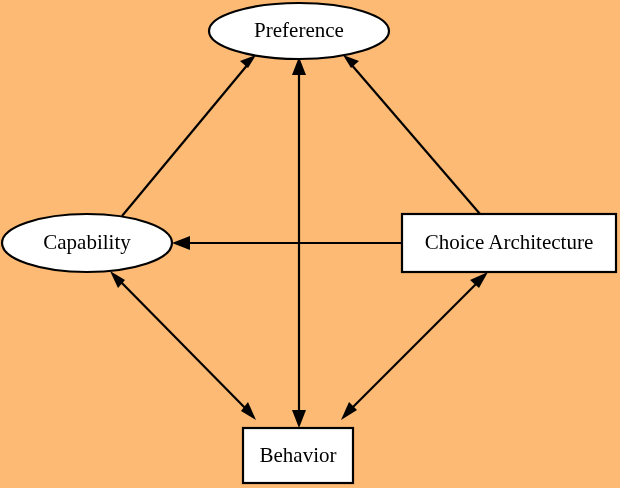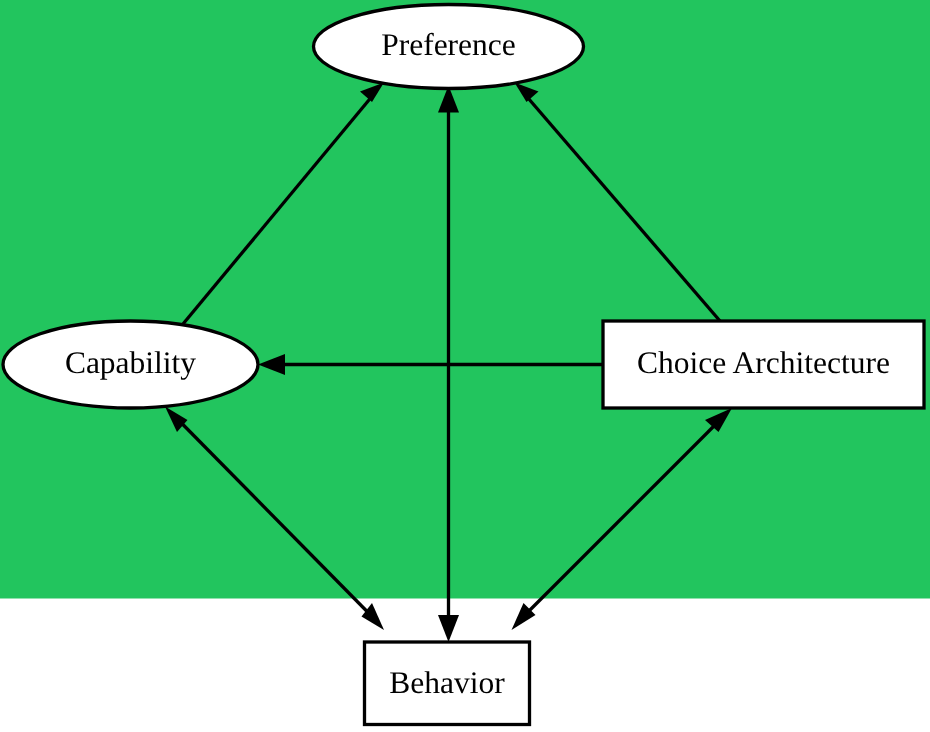--- a/index.html
+++ b/index.html
@@ -10,22 +10,22 @@
   }
   body {
     width: 620px;
     height: 488px;
     font-family: "Liberation Serif", "DejaVu Serif", serif;
     overflow: hidden;
   }
   #diagram-root {
     position: relative;
     width: 620px;
-    height: 399px;
-    background: #22c55e;
+    height: 488px;
+    background: #fdba74;
     text-decoration: underline;
   }
   svg#graph {
     display: block;
     width: 620px;
     height: 488px;
   }
   .node-shape {
     fill: #ffffff;
     stroke: #000000;

